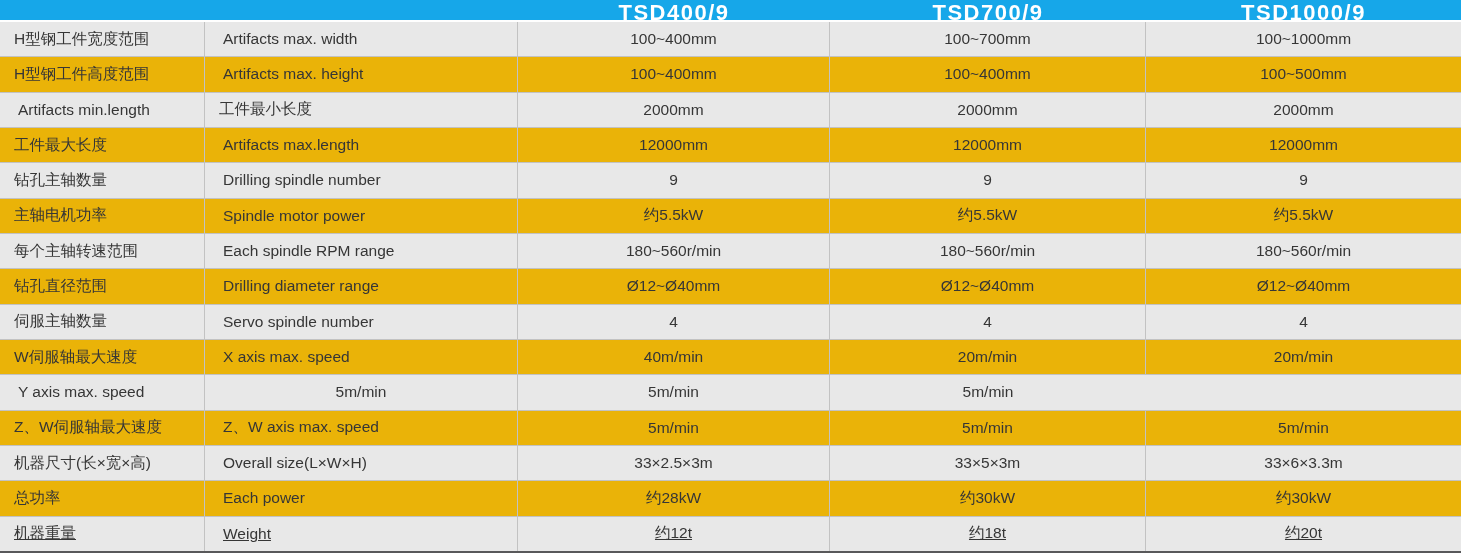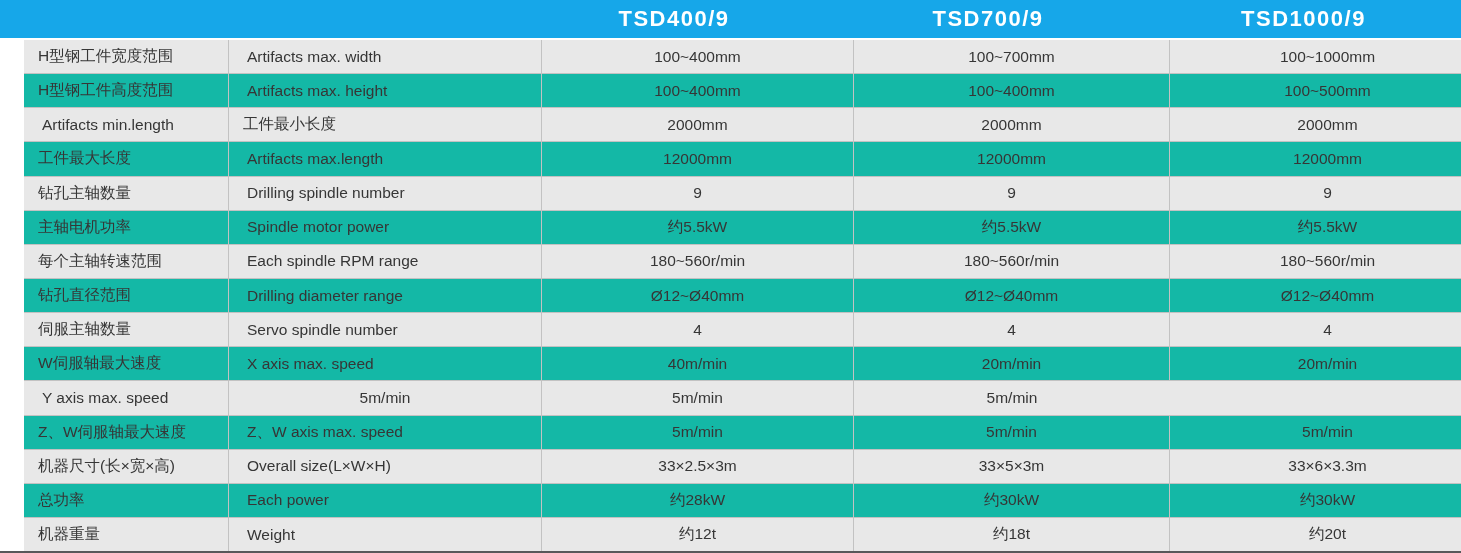--- a/index.html
+++ b/index.html
@@ -15,21 +15,21 @@
     flex-direction: column;
     background: #ffffff;
     overflow: hidden;
   }
   .grid-row {
     display: grid;
     grid-template-columns: 205px 313px 312px 316px 315px;
   }
   
   .table-header {
-    height: 40px;
+    height: 22px;
     background: #16a7e9;
     flex: 0 0 auto;
     border-bottom: 2px solid #ffffff;
   }
   .table-header .hcell {
     display: flex;
     align-items: center;
     justify-content: center;
     color: #ffffff;
     font-size: 22px;
@@ -39,25 +39,24 @@
   
   .table-body {
     flex: 1 1 auto;
     display: flex;
     flex-direction: column;
     border-bottom: 2px solid #58585a;
   }
   .table-body .row {
     flex: 1 1 0;
     border-bottom: 1px solid #c2c2c2;
-    margin-left: 24px;
   }
-  .table-body .row:last-child { border-bottom: none; }
+  .table-body .row:last-child { border-bottom: none; text-decoration: underline; }
   .table-body .row.striped { background: #e8e8e8; }
-  .table-body .row.plain { background: #14b8a6; }
+  .table-body .row.plain { background: #eab308; }
   .cell {
     display: flex;
     align-items: center;
     font-size: 15.5px;
     border-right: 1px solid #c2c2c2;
     overflow: hidden;
     white-space: nowrap;
   }
   .cell:last-child { border-right: none; }
   .cell.cn { padding-left: 14px; }

